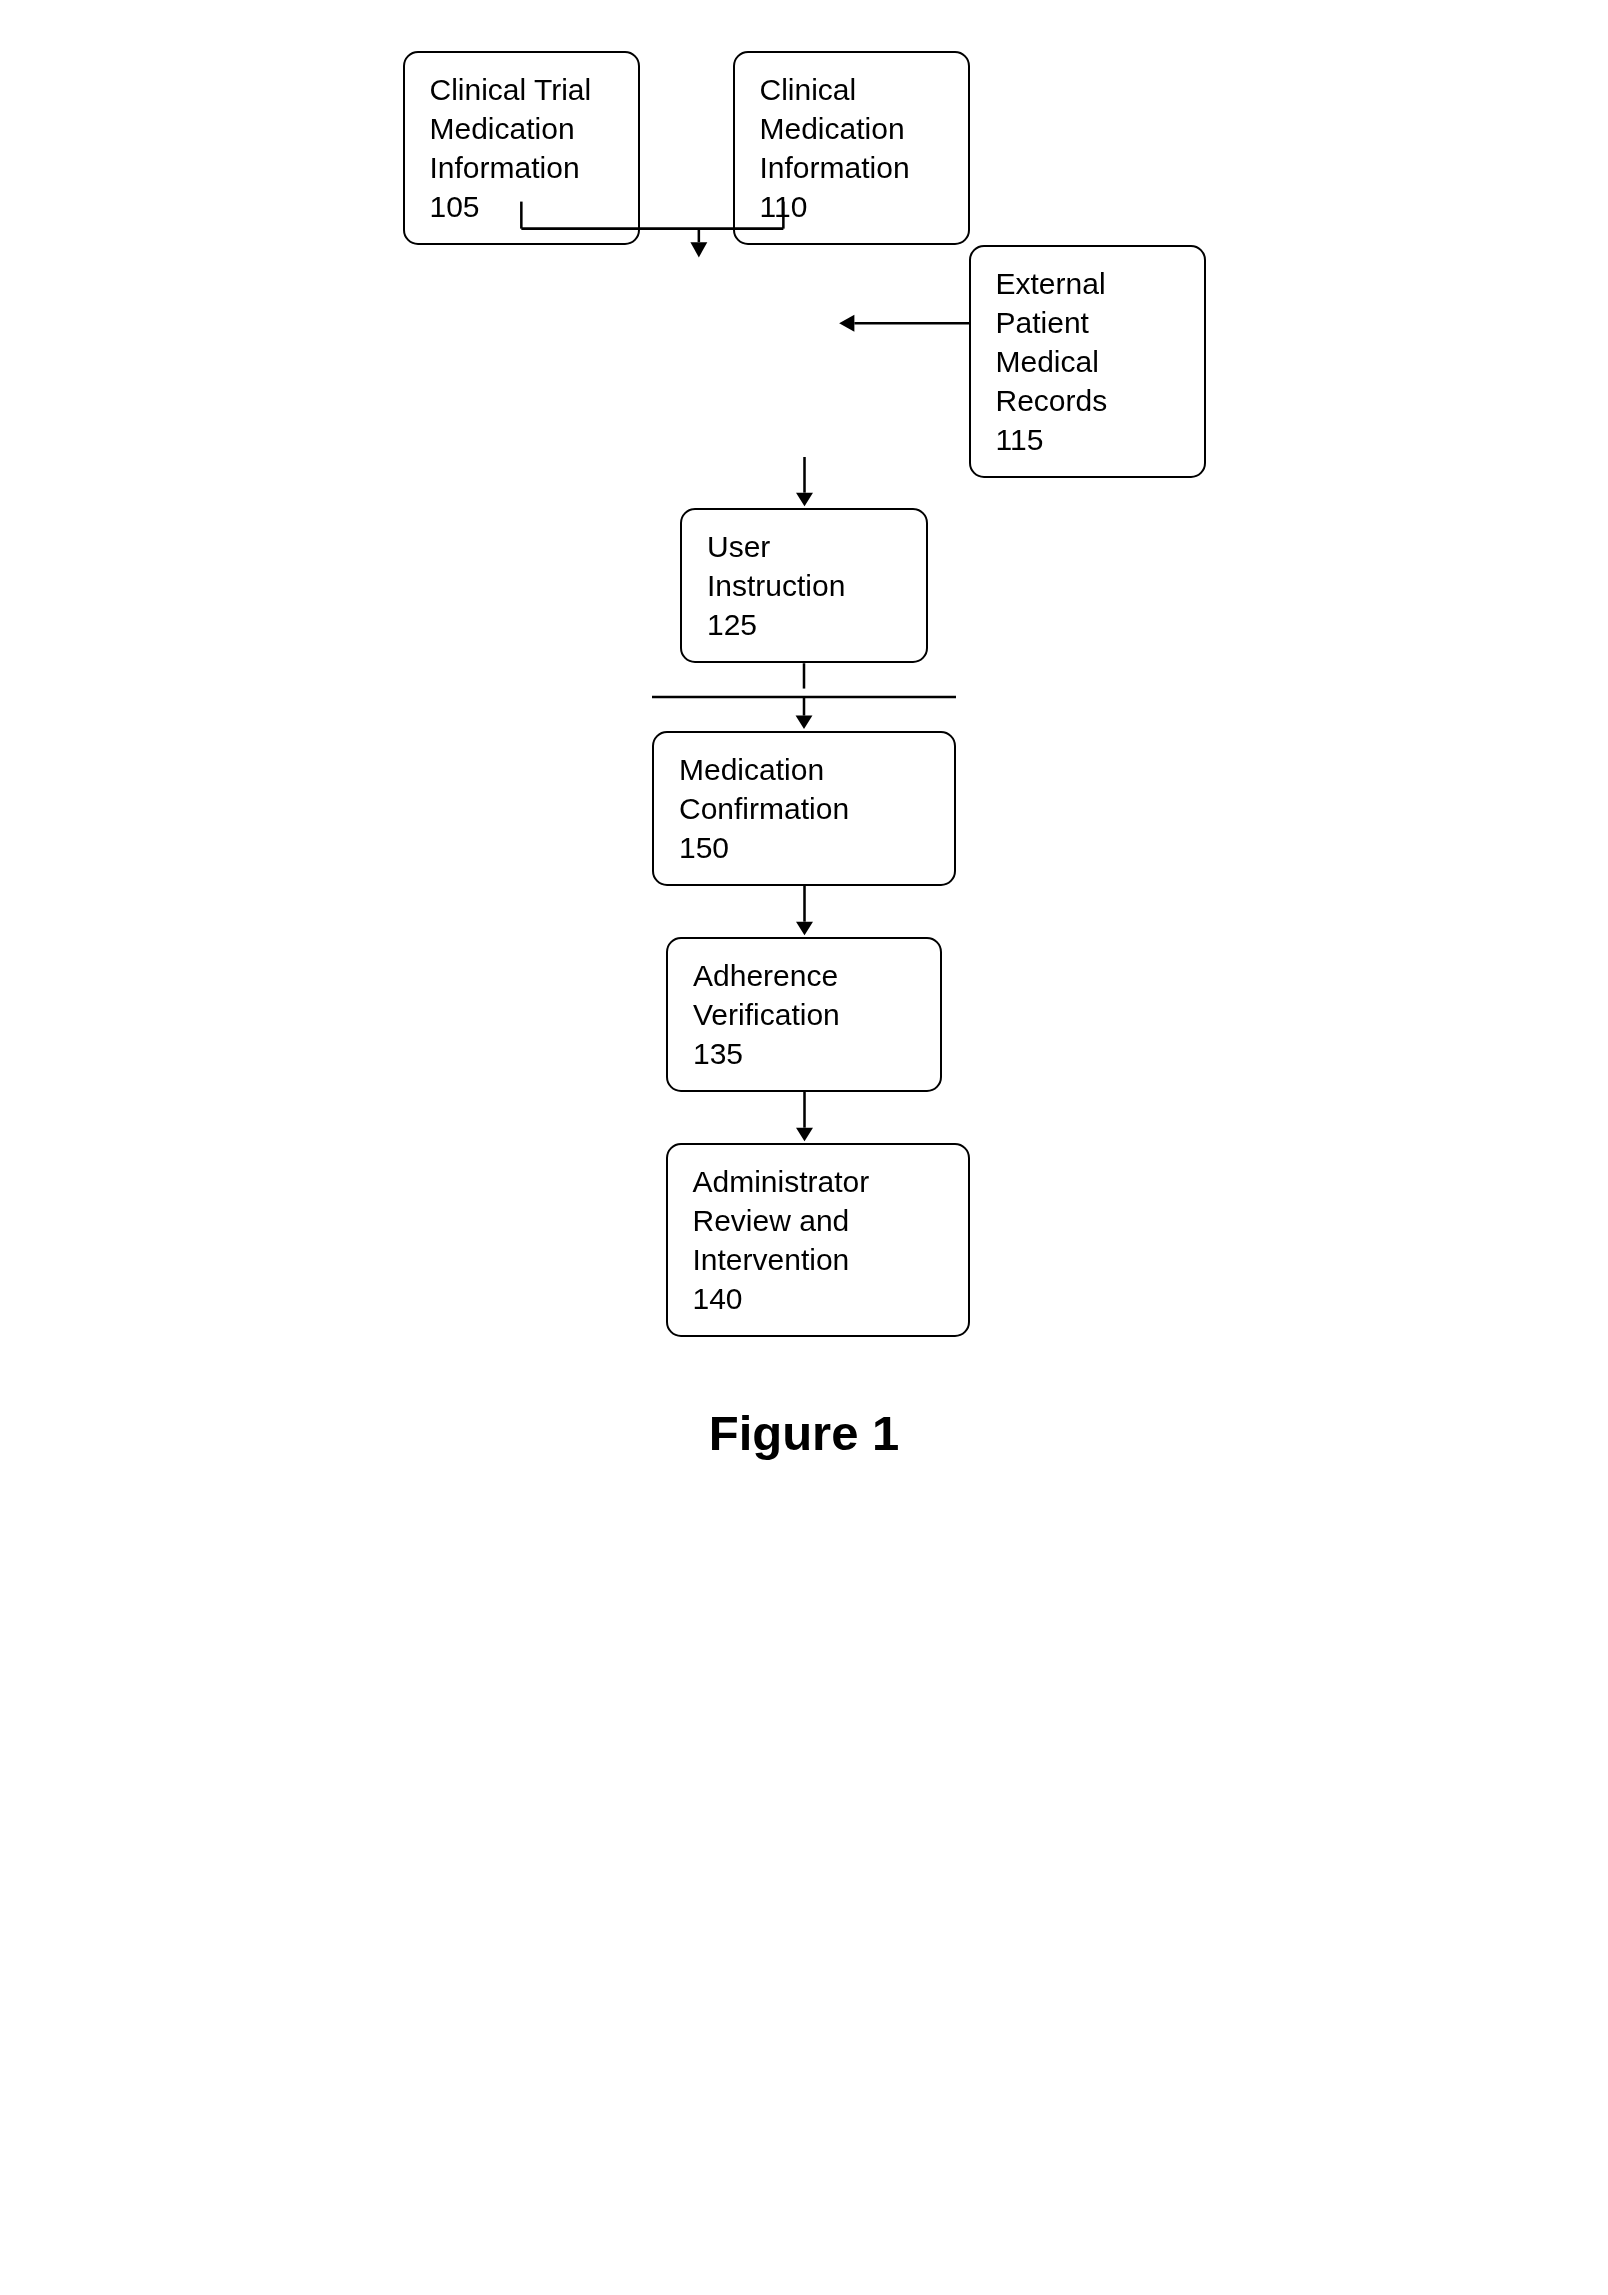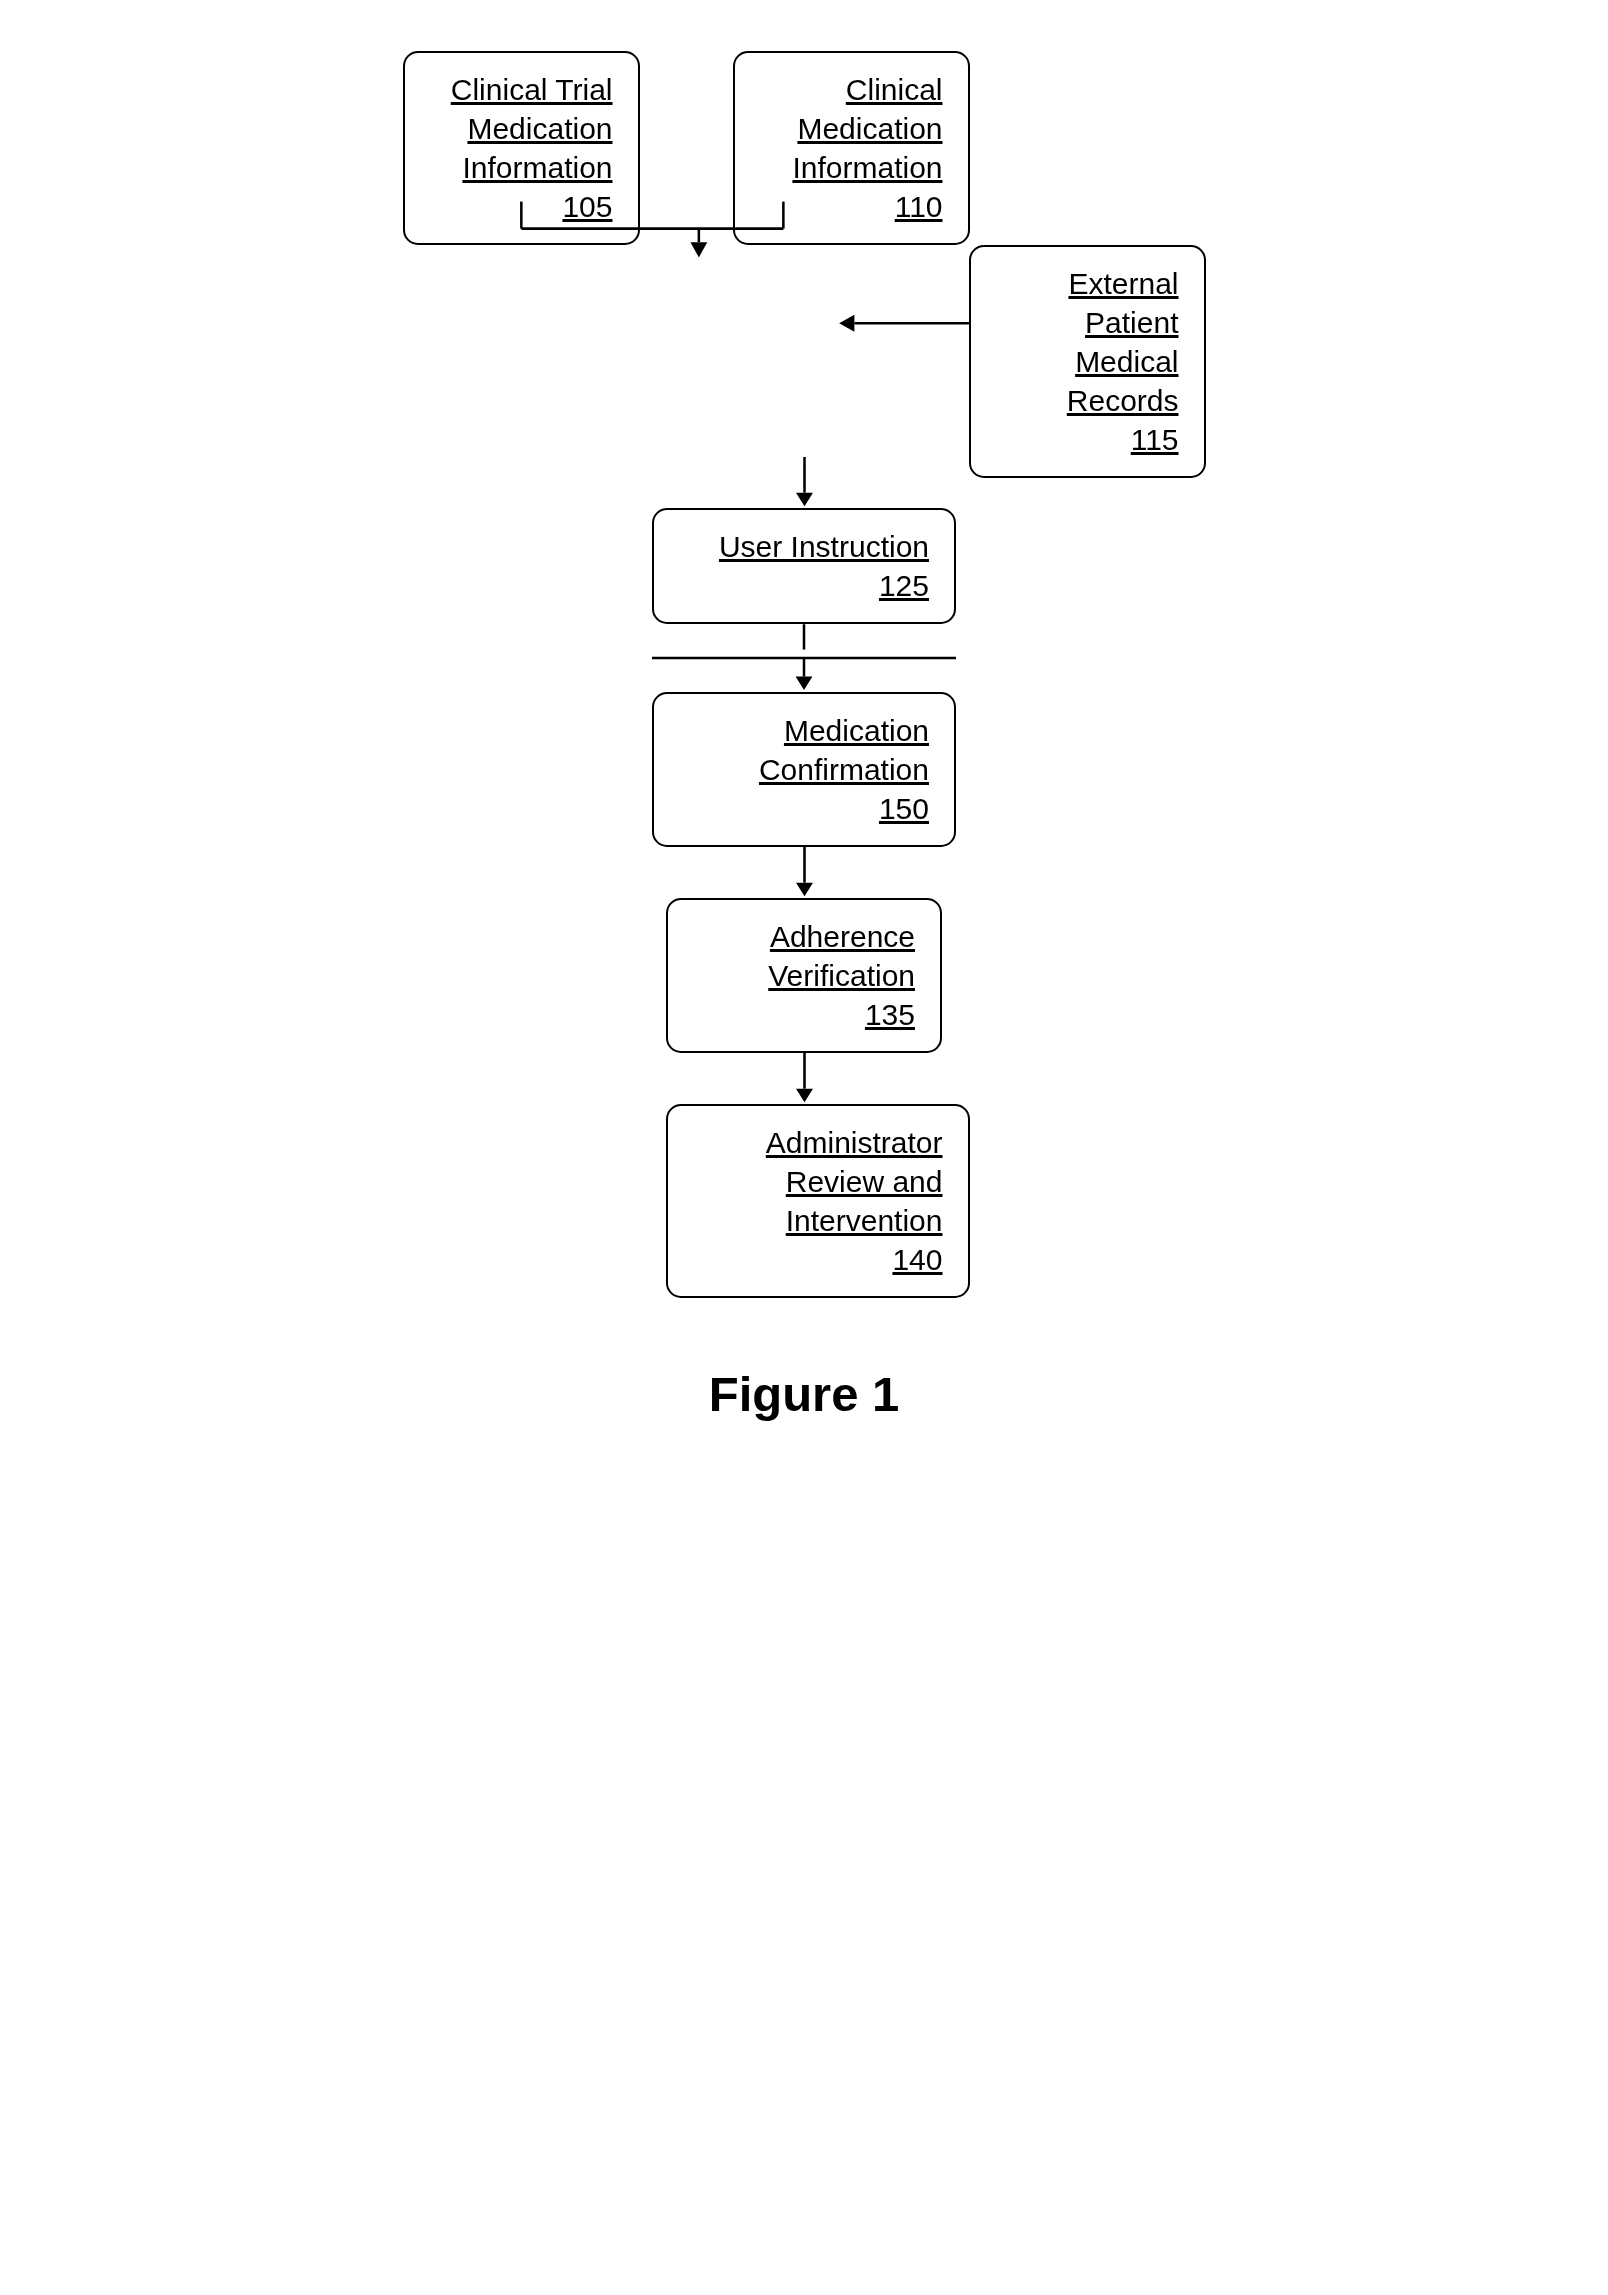--- a/index.html
+++ b/index.html
@@ -16,26 +16,25 @@
       position: relative;
       width: 803px;
       margin-top: 51px;
     }
 
     
     .flow-box {
       border: 2.5px solid #000;
       border-radius: 15px;
       background: #fff;
-      text-align: right;
+      text-align: left;
       font-size: 30px;
       font-weight: normal;
       line-height: 1.3;
       padding: 17px 25px;
-      text-decoration: underline;
     }
 
     .box-clinical {
       width: 237px;
       position: absolute;
       left: 0;
       top: 0;
     }
 
     .box-industry {
@@ -59,21 +58,21 @@
     }
 
     .box-external {
       width: 237px;
       position: absolute;
       right: 0;
       top: 194px;
     }
 
     .box-user {
-      width: 304px;
+      width: 248px;
     }
     .box-medication {
       width: 304px;
     }
     .box-adherence {
       width: 276px;
     }
     .box-admin {
       width: 304px;
       margin-left: 27px;

